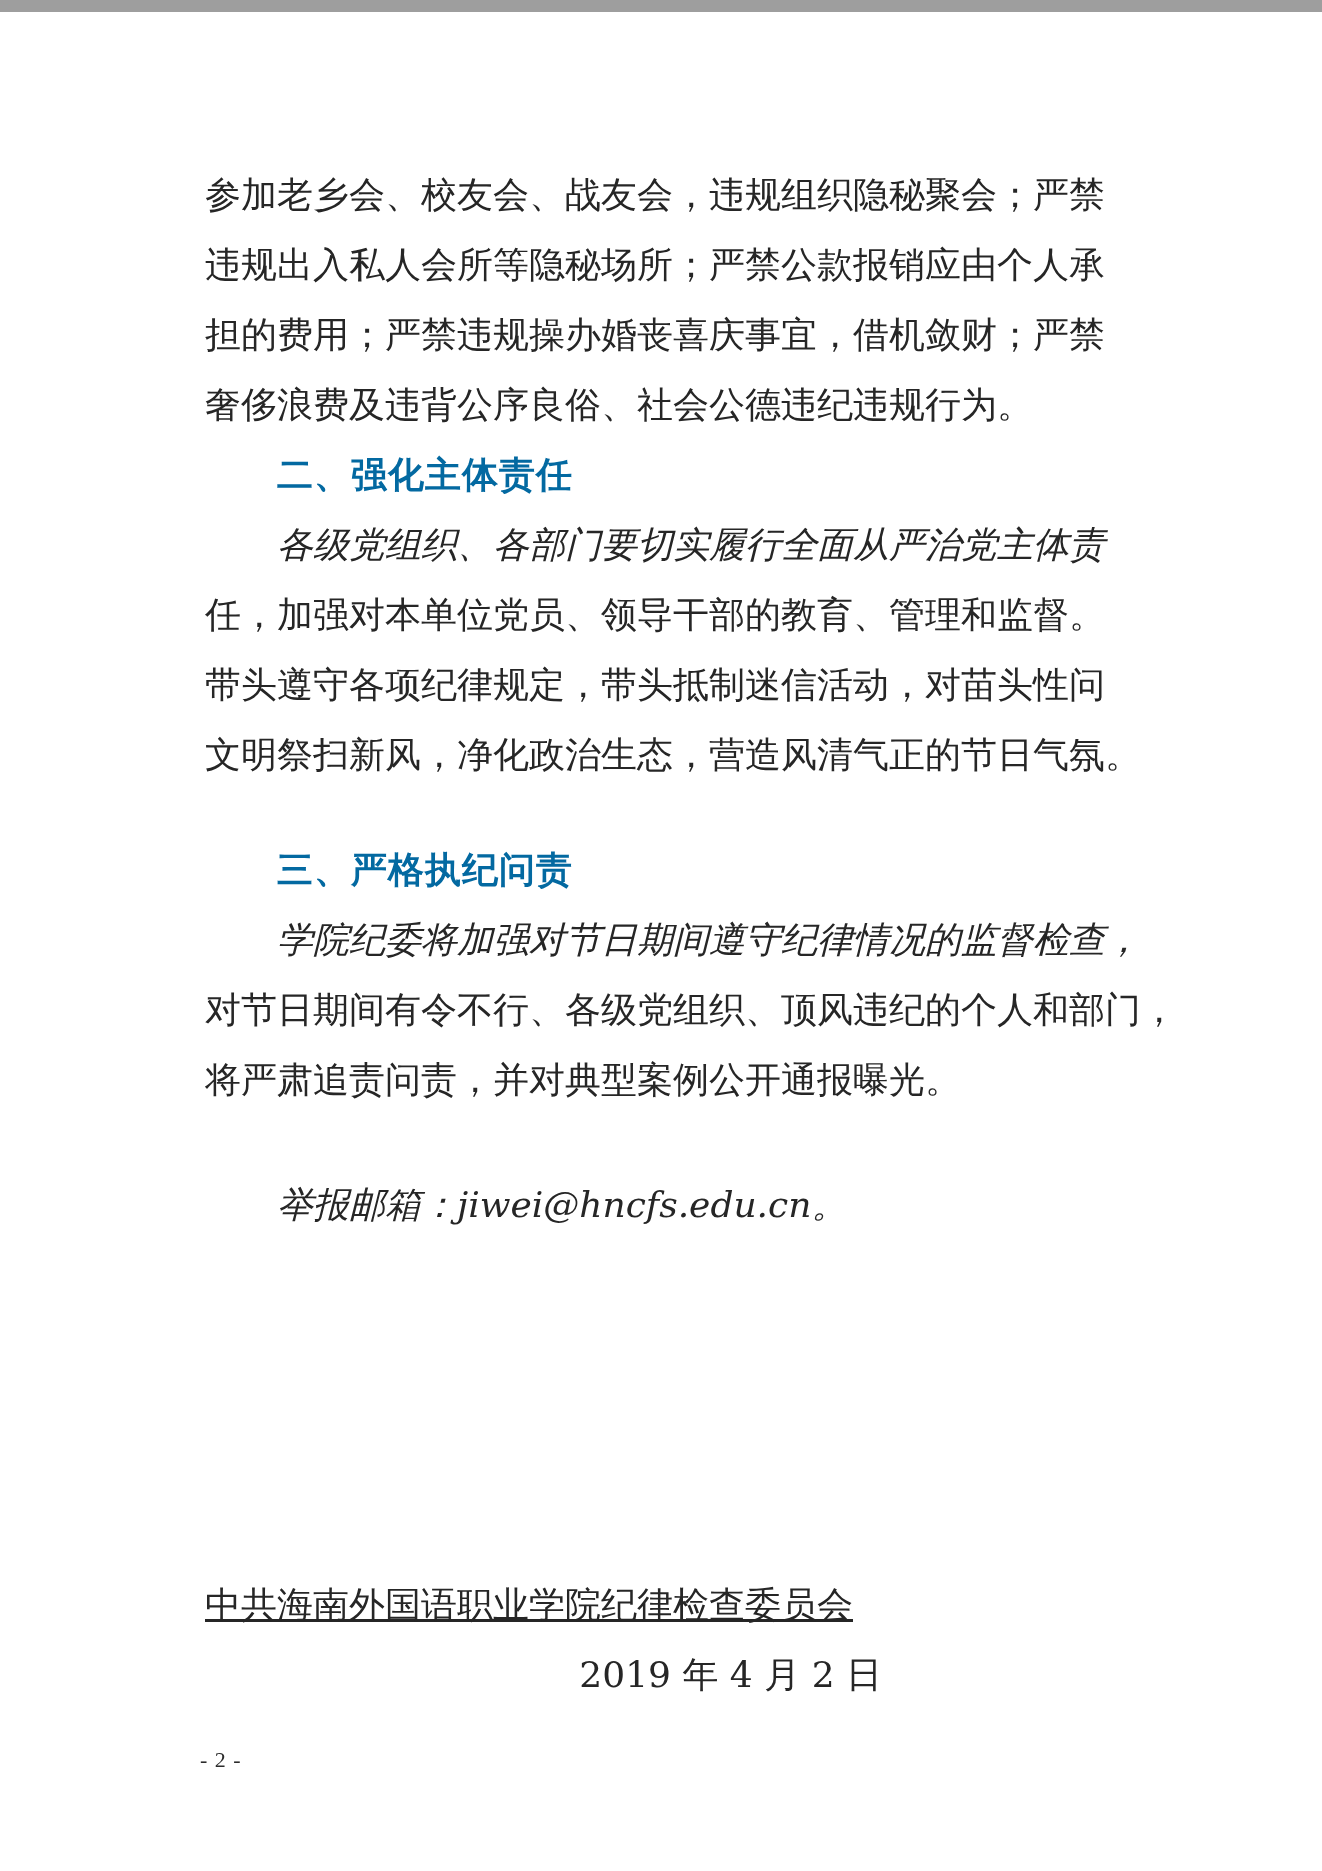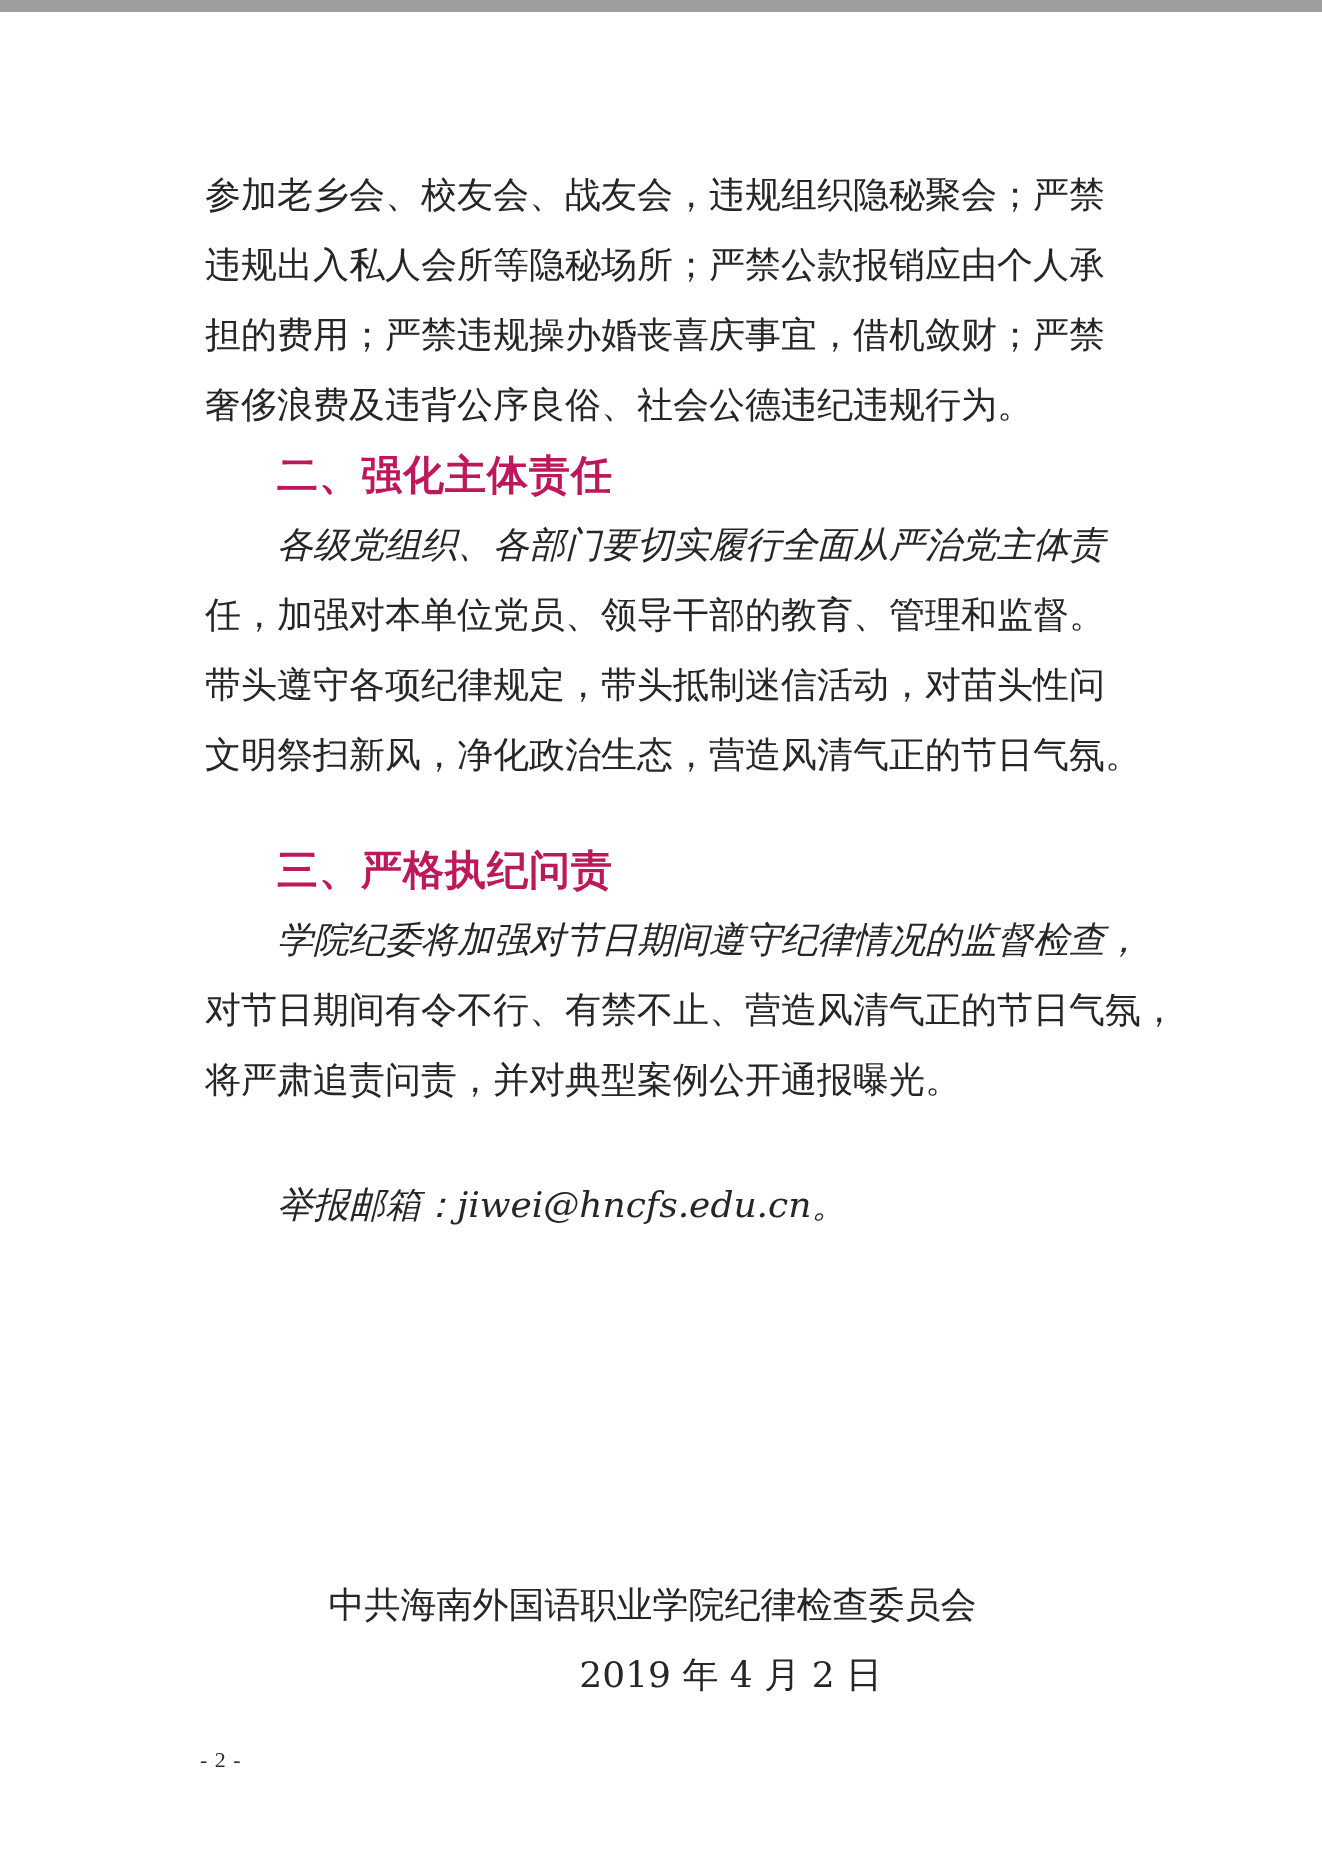--- a/index.html
+++ b/index.html
@@ -30,44 +30,45 @@
     white-space: nowrap;
     letter-spacing: 0px;
   }
   .indent {
     text-indent: 72px;
     font-style: italic;
   }
   .heading {
     font-family: Liberation Serif, serif;
     font-weight: bold;
-    color: #be185d;
-    font-size: 41px;
+    color: #0369a1;
+    font-size: 36px;
     line-height: 70px;
     height: 70px;
     text-indent: 72px;
     white-space: nowrap;
     letter-spacing: 1px;
   }
   .heading-3 {
     margin-top: 45px;
   }
   .contact-block {
     margin-top: 55px;
   }
   .signature-block {
     margin-top: 95px;
   }
   .sig-org {
     font-size: 36px;
     line-height: 70px;
     height: 70px;
-    text-align: center;
+    text-align: left;
     padding-right: 10px;
     white-space: nowrap;
+    text-decoration: underline;
   }
   .sig-date {
     font-size: 36px;
     line-height: 70px;
     height: 70px;
     text-align: right;
     padding-right: 228px;
     white-space: nowrap;
   }
   .page-number {
@@ -100,21 +101,21 @@
       <div class="line indent">各级党组织、各部门要切实履行全面从严治党主体责</div>
       <div class="line">任，加强对本单位党员、领导干部的教育、管理和监督。</div>
       <div class="line">带头遵守各项纪律规定，带头抵制迷信活动，对苗头性问</div>
       <div class="line">文明祭扫新风，净化政治生态，营造风清气正的节日气氛。</div>
     </div>
 
     <div class="heading heading-3">三、严格执纪问责</div>
 
     <div>
       <div class="line indent">学院纪委将加强对节日期间遵守纪律情况的监督检查，</div>
-      <div class="line">对节日期间有令不行、有禁不止、营造风清气正的节日气氛，</div>
+      <div class="line">对节日期间有令不行、各级党组织、顶风违纪的个人和部门，</div>
       <div class="line">将严肃追责问责，并对典型案例公开通报曝光。</div>
     </div>
 
     <div class="contact-block">
       <div class="line indent">举报邮箱：jiwei@hncfs.edu.cn。</div>
     </div>
 
   </div>
 
   <div class="content signature-block" style="top: 1463px;">

